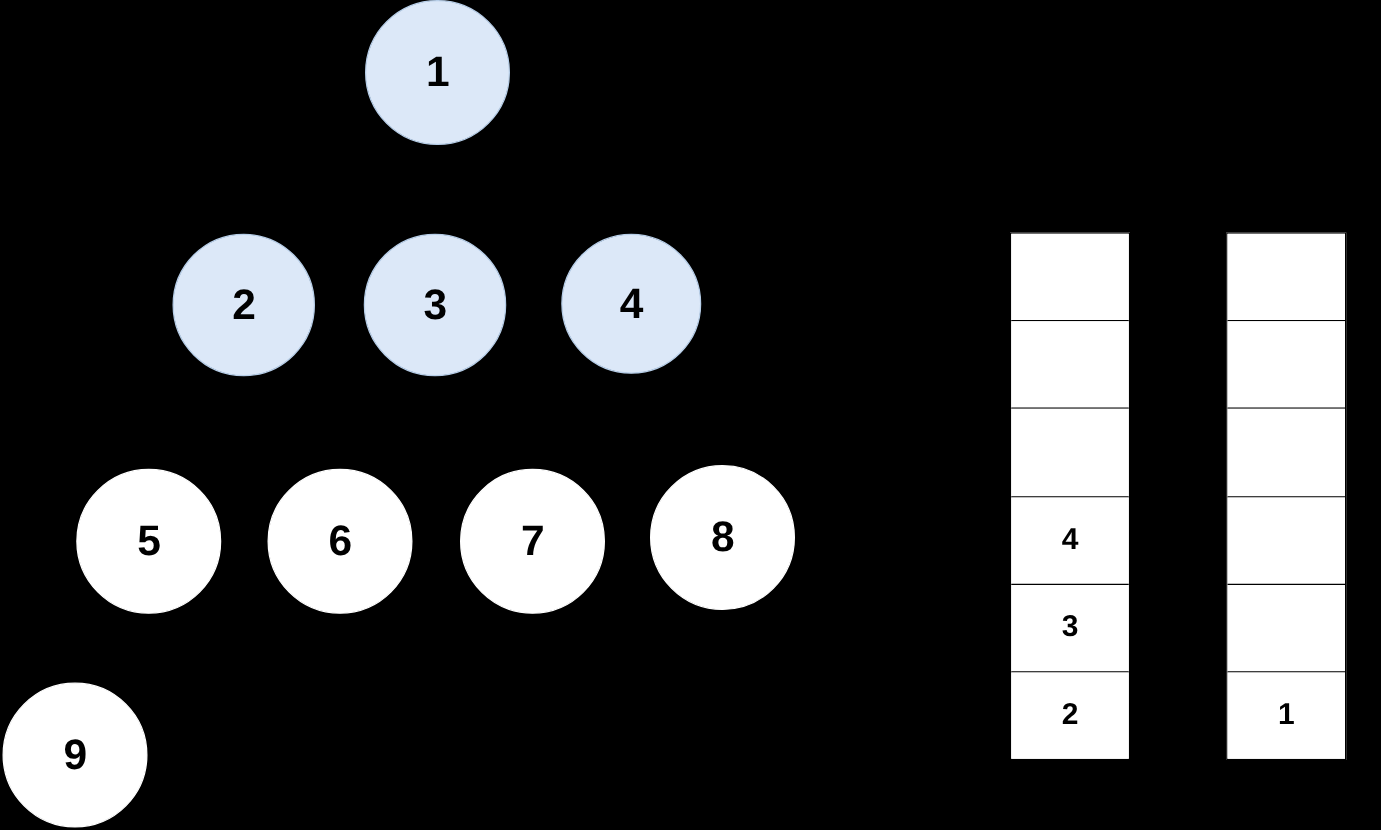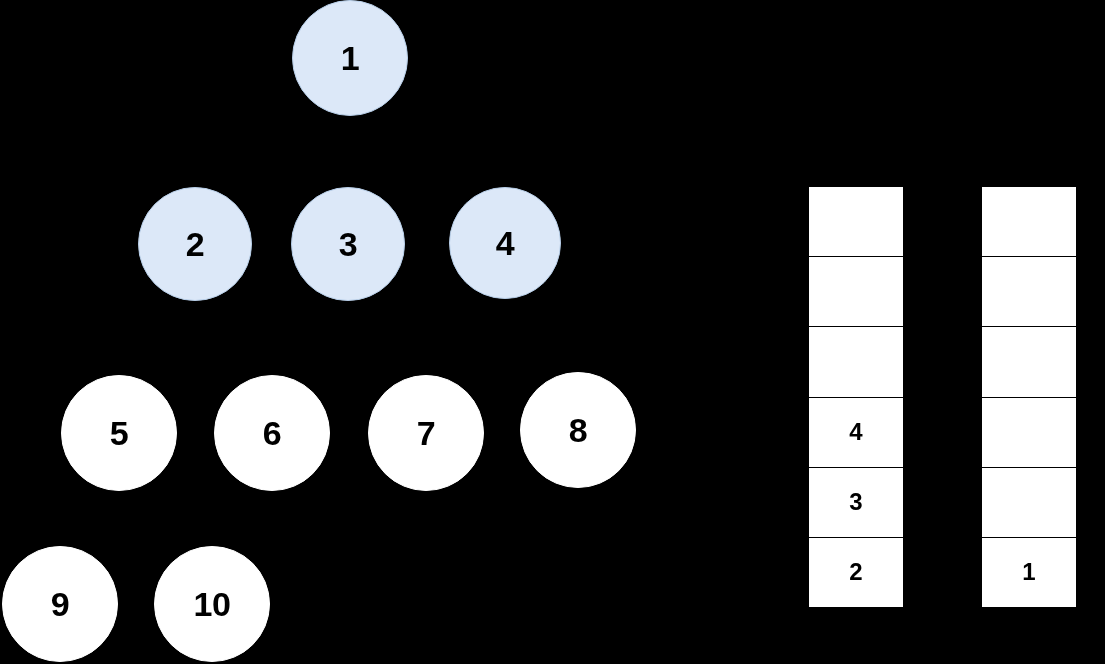--- a/index.html
+++ b/index.html
@@ -118,23 +118,20 @@
     </div>
     <div class="node unvisited" style="left: 368px; top: 375px; width: 116px; height: 116px;">
       <span class="node-label">7</span>
     </div>
     <div class="node unvisited" style="left: 520px; top: 372px; width: 116px; height: 116px;">
       <span class="node-label">8</span>
     </div>
     <div class="node unvisited" style="left: 2px; top: 546px; width: 116px; height: 116px;">
       <span class="node-label">9</span>
     </div>
-    <div class="node unvisited" style="left: 154px; top: 546px; width: 116px; height: 116px;">
-      <span class="node-label">10</span>
-    </div>
     <div class="stack" style="left: 808px; top: 186px; width: 96px; height: 422px;">
       <div class="stack-cell"></div>
       <div class="stack-cell"></div>
       <div class="stack-cell"></div>
       <div class="stack-cell">4</div>
       <div class="stack-cell">3</div>
       <div class="stack-cell">2</div>
     </div>
     <div class="stack" style="left: 981px; top: 186px; width: 96px; height: 422px;">
       <div class="stack-cell"></div>

